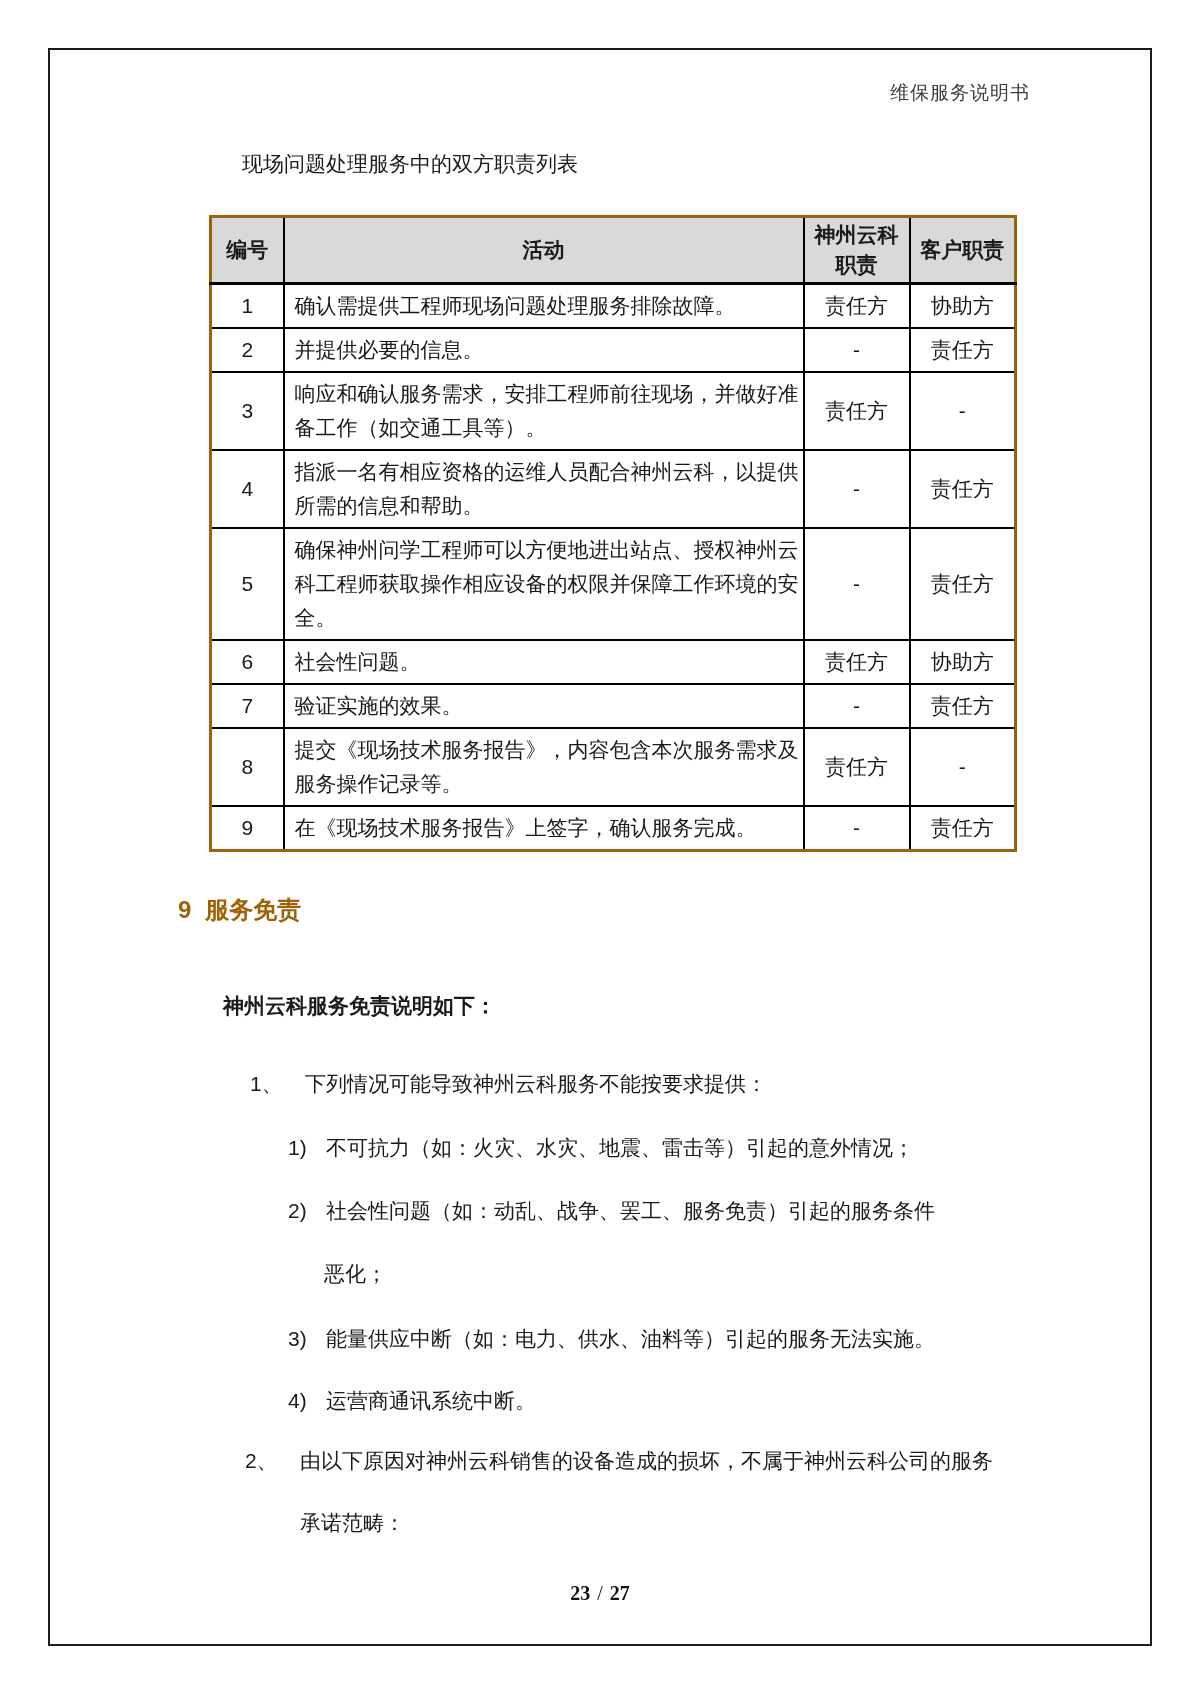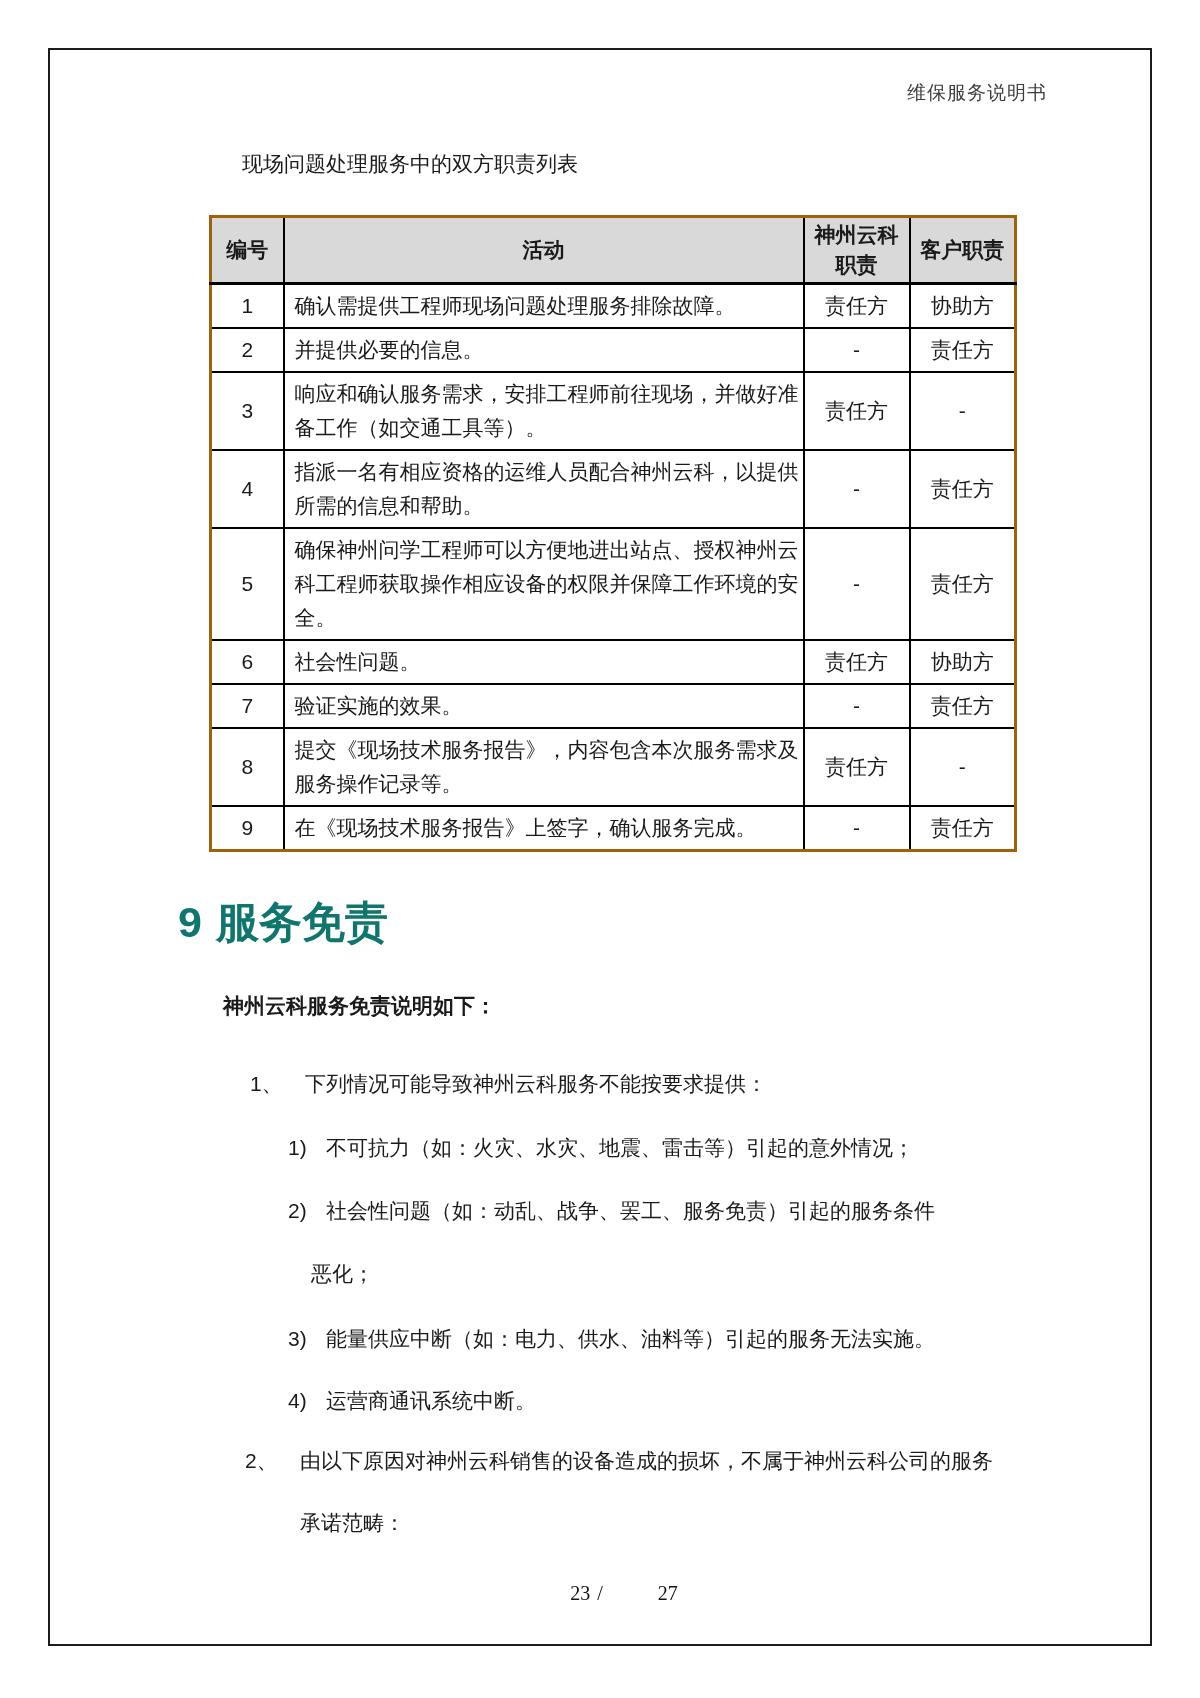--- a/index.html
+++ b/index.html
@@ -7,56 +7,56 @@
     width:1200px; height:1698px; background:#ffffff; position:relative;
     font-family:"Liberation Sans", sans-serif; color:#1a1a1a; overflow:hidden;
   }
   .page-border {
     position:absolute; left:48px; top:48px; width:1104px; height:1598px;
     box-sizing:border-box; border:2px solid #1c1c1c;
   }
   .header-title {
     position:absolute; left:890px; top:80px;
     font-family:"Liberation Serif", serif; font-size:19px; color:#3d3d3d;
-    letter-spacing:1px; white-space:nowrap;margin-left:17px;
+    letter-spacing:1px; white-space:nowrap;
   }
   .table-caption {
     position:absolute; left:226px; top:150px; font-size:21px; white-space:nowrap;margin-left:16px;
   }
   table.resp-table {
     position:absolute; left:209px; top:215px; width:805px;
     border-collapse:collapse; table-layout:fixed;
     border:3px solid #a16207; font-size:21px;
   }
   .resp-table th, .resp-table td { border:2px solid #000; }
   .resp-table th {
     background:#d9d9d9; font-weight:bold; height:64px; line-height:30px;
     padding:0 2px; border-bottom:3px solid #000; text-align:center; vertical-align:middle;
   }
   .resp-table td {
     line-height:34px; padding:4px 3px; text-align:center; vertical-align:middle;
     background:#ffffff;
   }
   .resp-table td.activity { text-align:left; padding:4px 4px 4px 10px; }
   .sec-heading {
-    position:absolute; left:178px; top:894px; font-size:43px; font-weight:bold;
-    white-space:nowrap; color:#0f766e;
+    position:absolute; left:178px; top:894px; font-size:24px; font-weight:bold;
+    white-space:nowrap; color:#a16207;
   }
   .sec-heading .sec-num { margin-right:14px; }
   .disc-intro {
     position:absolute; left:223px; top:992px; font-size:21px; font-weight:bold;
     white-space:nowrap;
   }
   .dl { position:absolute; left:0; width:1200px; height:30px; font-size:21px; line-height:30px; }
   .dl span { position:absolute; top:0; white-space:nowrap; }
   .footer {
     position:absolute; left:0; top:1582px; width:1200px; text-align:center;
     font-family:"Liberation Serif", serif; font-size:20px; color:#111;
   }
-  .footer .pg { font-weight:normal;margin-left:48px; }
+  .footer .pg { font-weight:bold; }
   .footer .sep { font-weight:normal; margin:0 7px; }
 </style>
 </head>
 <body>
 
 <div class="page-border"></div>
 
 <div class="header-title">维保服务说明书</div>
 
 <div class="table-caption">现场问题处理服务中的双方职责列表</div>
@@ -146,21 +146,21 @@
 </div>
 <div class="dl" style="top:1133px">
   <span style="left:288px">1)</span>
   <span style="left:326px">不可抗力（如：火灾、水灾、地震、雷击等）引起的意外情况；</span>
 </div>
 <div class="dl" style="top:1196px">
   <span style="left:288px">2)</span>
   <span style="left:326px">社会性问题（如：动乱、战争、罢工、服务免责）引起的服务条件</span>
 </div>
 <div class="dl" style="top:1259px">
-  <span style="left:311px">恶化；</span>
+  <span style="left:324px">恶化；</span>
 </div>
 <div class="dl" style="top:1324px">
   <span style="left:288px">3)</span>
   <span style="left:326px">能量供应中断（如：电力、供水、油料等）引起的服务无法实施。</span>
 </div>
 <div class="dl" style="top:1386px">
   <span style="left:288px">4)</span>
   <span style="left:326px">运营商通讯系统中断。</span>
 </div>
 <div class="dl" style="top:1446px">

